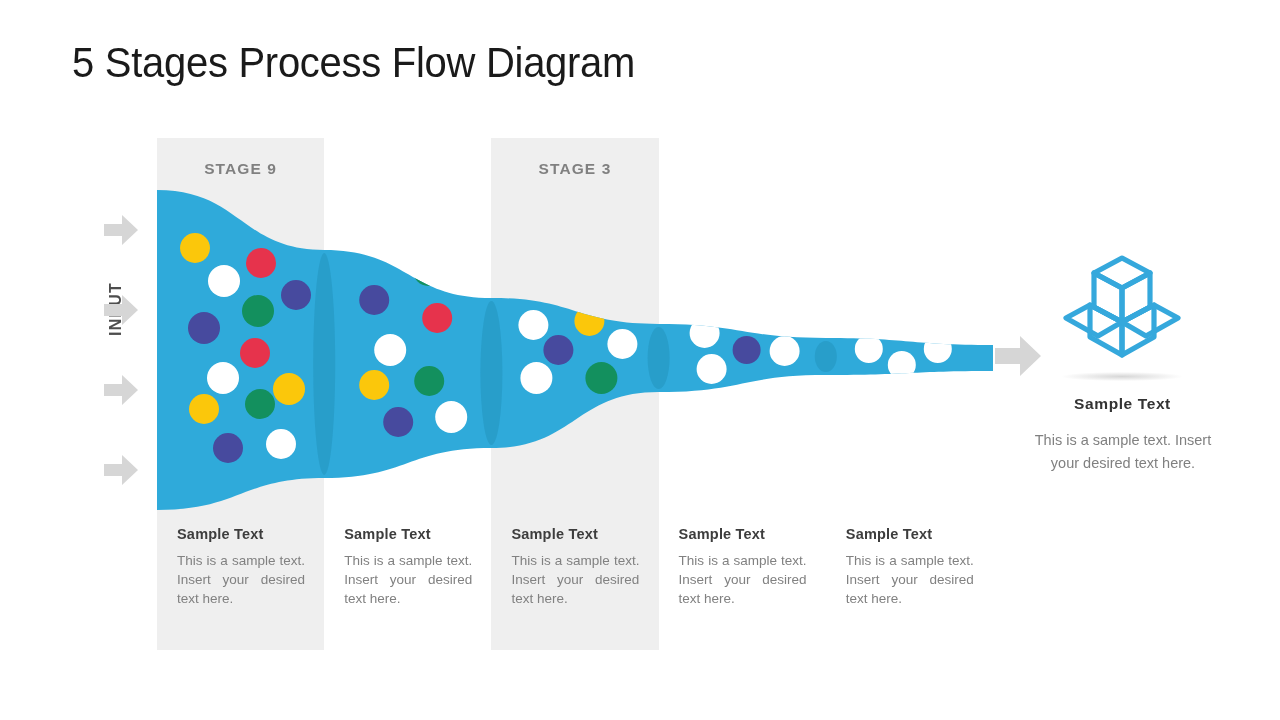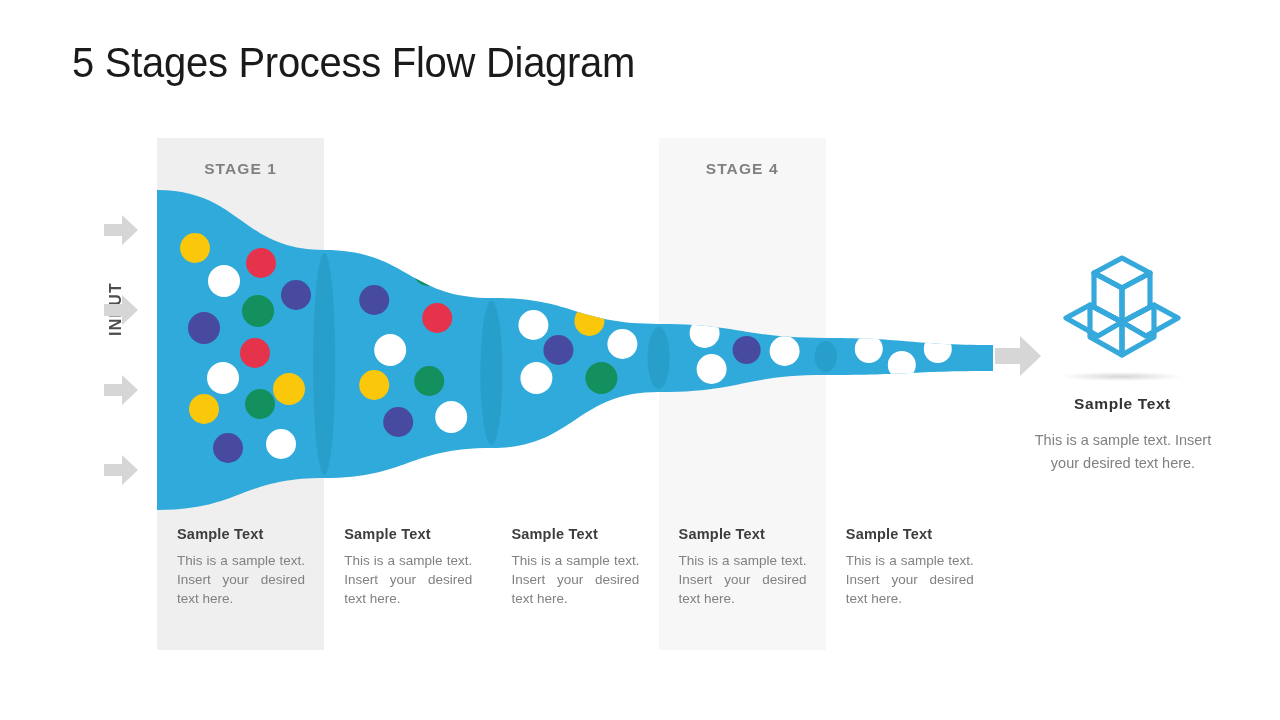--- a/index.html
+++ b/index.html
@@ -179,24 +179,24 @@
   <svg class="in-arrow" style="left:104px; top:375px;" viewBox="0 0 34 30">
     <path d="M0 9 H18 V0 L34 15 L18 30 V21 H0 Z" fill="#d6d6d6"></path>
   </svg>
   <svg class="in-arrow" style="left:104px; top:455px;" viewBox="0 0 34 30">
     <path d="M0 9 H18 V0 L34 15 L18 30 V21 H0 Z" fill="#d6d6d6"></path>
   </svg>
 
   <div id="board">
 
     <div class="col shade-a" style="left:0px;">
-      <div class="stage-head">STAGE 1</div>
-    </div>
-    <div class="col shade-b" style="left:501.6px;">
-      <div class="stage-head">STAGE 4</div>
+      <div class="stage-head">STAGE 9</div>
+    </div>
+    <div class="col shade-a" style="left:334.4px;">
+      <div class="stage-head">STAGE 3</div>
     </div>
 
     <svg id="funnel-svg" viewBox="0 0 836 512" preserveAspectRatio="none">
       <defs>
         <clipPath id="funnel-clip">
           <path id="funnel-clip-path" d="M0 52 C83.6 52 83.6 112 167.2 112 C250.79999999999998 112 250.79999999999998 160 334.4 160 C418 160 418 186 501.59999999999997 186 C585.1999999999999 186 585.1999999999999 200 668.8 200 C752.4 200 752.4 207 836 207 L836 233 C752.4 233 752.4 237 668.8 237 C585.2 237 585.2 254 501.6 254 C418 254 418 310 334.40000000000003 310 C250.80000000000004 310 250.80000000000004 340 167.20000000000005 340 C83.60000000000002 340 83.60000000000002 372 0 372 Z"></path>
         </clipPath>
       </defs>
       <path id="funnel-body" d="M0 52 C83.6 52 83.6 112 167.2 112 C250.79999999999998 112 250.79999999999998 160 334.4 160 C418 160 418 186 501.59999999999997 186 C585.1999999999999 186 585.1999999999999 200 668.8 200 C752.4 200 752.4 207 836 207 L836 233 C752.4 233 752.4 237 668.8 237 C585.2 237 585.2 254 501.6 254 C418 254 418 310 334.40000000000003 310 C250.80000000000004 310 250.80000000000004 340 167.20000000000005 340 C83.60000000000002 340 83.60000000000002 372 0 372 Z" fill="#2faada"></path>
       <g id="divider-group">

